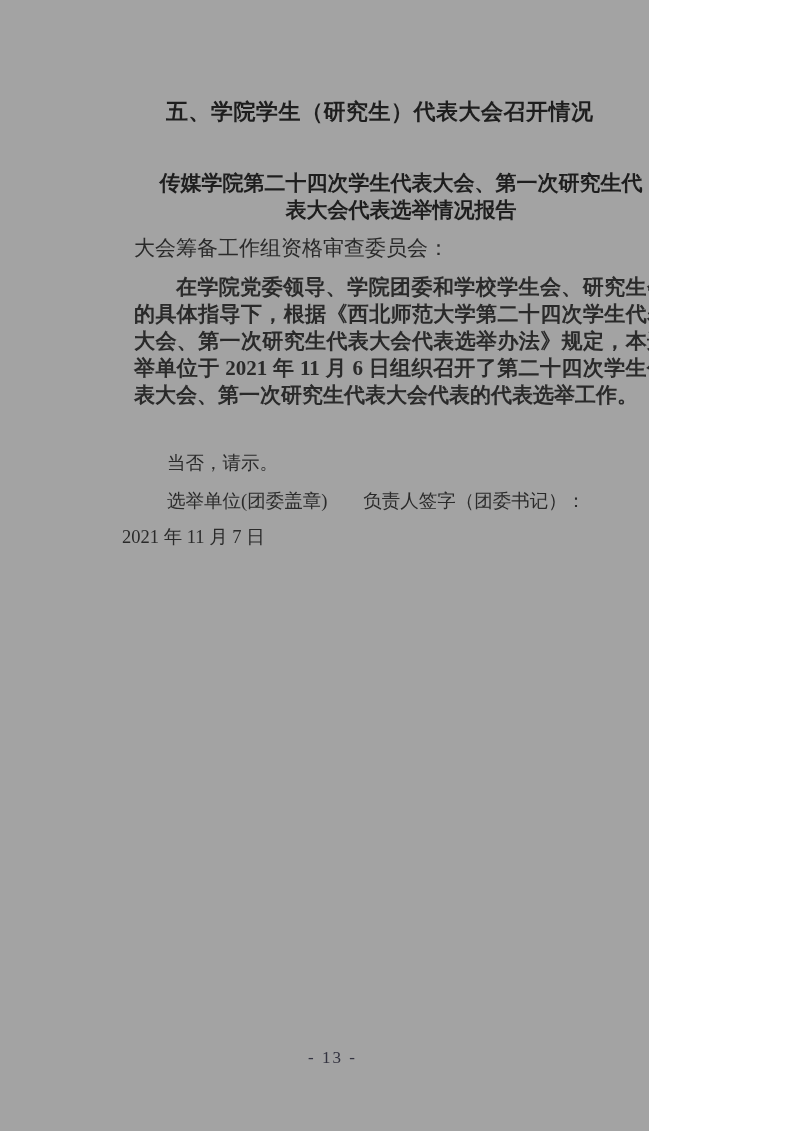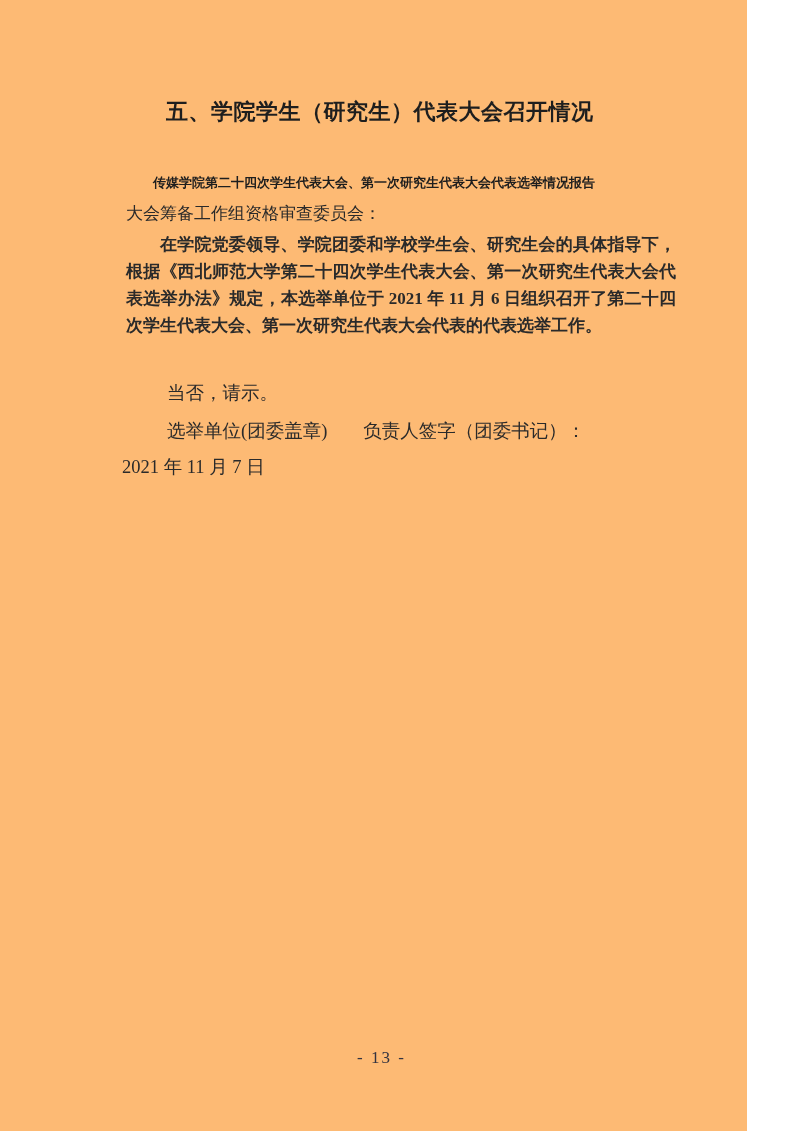--- a/index.html
+++ b/index.html
@@ -2,23 +2,23 @@
 <html lang="zh"><head>
 <meta charset="utf-8">
 <style>
   html, body {
     margin: 0;
     padding: 0;
     background: #ffffff;
   }
   .page {
     position: relative;
-    width: 747px;
+    width: 649px;
     height: 1131px;
-    background: #fdba74;
+    background: #a3a3a3;
     overflow: hidden;
     font-family: "Liberation Serif", "DejaVu Serif", serif;
     color: #2a2a2a;
   }
   .content {
     position: absolute;
     left: 122px;
     top: 0;
     width: 558px;
   }
@@ -29,29 +29,30 @@
     font-weight: 700;
     font-size: 22px;
     line-height: 30px;
     letter-spacing: 0.5px;
     color: #1e1e1e;
     white-space: nowrap;
   }
   .report-title {
     margin: 42px auto 0 auto;
     max-width: 496px;
+    text-align: center;
     font-family: "Liberation Sans", "DejaVu Sans", sans-serif;
     font-weight: 700;
-    font-size: 13px;
+    font-size: 21px;
     line-height: 27px;
     color: #1e1e1e;
   }
   .body-text p {
-    margin: 4px;
-    font-size: 17px;
+    margin: 12px;
+    font-size: 21px;
     line-height: 27px;
     text-align: justify;
     text-justify: inter-ideograph;
   }
   .body-text p.indent {
     text-indent: 2em;
     font-weight: bold;
   }
   .closing {
     margin-top: 39px;

